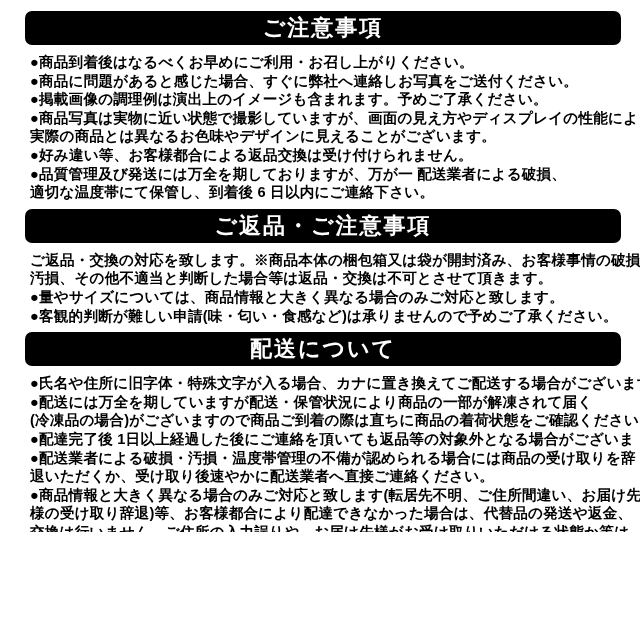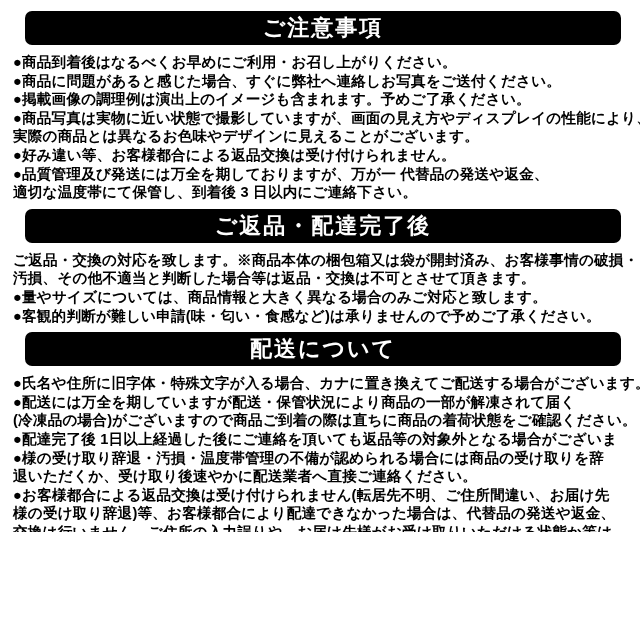--- a/index.html
+++ b/index.html
@@ -28,21 +28,21 @@
   }
   .section-bar .bar-title {
     color: #ffffff;
     font-size: 22px;
     font-weight: bold;
     letter-spacing: 2px;
     line-height: 1;
     white-space: nowrap;
   }
   .notice-list {
-    padding: 8px 6px 7px 13px;
+    padding: 8px 6px 7px 30px;
     color: #000000;
     font-size: 14.6px;
     font-weight: bold;
     line-height: 18.6px;
     letter-spacing: 0.2px;
   }
   .notice-line {
     white-space: nowrap;
   }
 </style>
@@ -55,48 +55,48 @@
     <div class="section-bar">
       <span class="bar-title">ご注意事項</span>
     </div>
     <div class="notice-list">
         <div class="notice-line">●商品到着後はなるべくお早めにご利用・お召し上がりください。</div>
         <div class="notice-line">●商品に問題があると感じた場合、すぐに弊社へ連絡しお写真をご送付ください。</div>
         <div class="notice-line">●掲載画像の調理例は演出上のイメージも含まれます。予めご了承ください。</div>
         <div class="notice-line">●商品写真は実物に近い状態で撮影していますが、画面の見え方やディスプレイの性能により、</div>
         <div class="notice-line">実際の商品とは異なるお色味やデザインに見えることがございます。</div>
         <div class="notice-line">●好み違い等、お客様都合による返品交換は受け付けられません。</div>
-        <div class="notice-line">●品質管理及び発送には万全を期しておりますが、万が一 代替品の発送や返金、</div>
-        <div class="notice-line">適切な温度帯にて保管し、到着後 3 日以内にご連絡下さい。</div>
+        <div class="notice-line">●品質管理及び発送には万全を期しておりますが、万が一 配送業者による破損、</div>
+        <div class="notice-line">適切な温度帯にて保管し、到着後 6 日以内にご連絡下さい。</div>
       </div>
   </section>
 
   <section>
     <div class="section-bar">
-      <span class="bar-title">ご返品・配達完了後</span>
+      <span class="bar-title">ご返品・ご注意事項</span>
     </div>
     <div class="notice-list">
         <div class="notice-line">ご返品・交換の対応を致します。※商品本体の梱包箱又は袋が開封済み、お客様事情の破損・</div>
         <div class="notice-line">汚損、その他不適当と判断した場合等は返品・交換は不可とさせて頂きます。</div>
         <div class="notice-line">●量やサイズについては、商品情報と大きく異なる場合のみご対応と致します。</div>
         <div class="notice-line">●客観的判断が難しい申請(味・匂い・食感など)は承りませんので予めご了承ください。</div>
       </div>
   </section>
 
   <section>
     <div class="section-bar">
       <span class="bar-title">配送について</span>
     </div>
     <div class="notice-list">
         <div class="notice-line">●氏名や住所に旧字体・特殊文字が入る場合、カナに置き換えてご配送する場合がございます。</div>
         <div class="notice-line">●配送には万全を期していますが配送・保管状況により商品の一部が解凍されて届く</div>
         <div class="notice-line">(冷凍品の場合)がございますので商品ご到着の際は直ちに商品の着荷状態をご確認ください。</div>
         <div class="notice-line">●配達完了後 1日以上経過した後にご連絡を頂いても返品等の対象外となる場合がございま</div>
-        <div class="notice-line">●様の受け取り辞退・汚損・温度帯管理の不備が認められる場合には商品の受け取りを辞</div>
+        <div class="notice-line">●配送業者による破損・汚損・温度帯管理の不備が認められる場合には商品の受け取りを辞</div>
         <div class="notice-line">退いただくか、受け取り後速やかに配送業者へ直接ご連絡ください。</div>
-        <div class="notice-line">●お客様都合による返品交換は受け付けられません(転居先不明、ご住所間違い、お届け先</div>
+        <div class="notice-line">●商品情報と大きく異なる場合のみご対応と致します(転居先不明、ご住所間違い、お届け先</div>
         <div class="notice-line">様の受け取り辞退)等、お客様都合により配達できなかった場合は、代替品の発送や返金、</div>
         <div class="notice-line">交換は行いません。ご住所の入力誤りや、お届け先様がお受け取りいただける状態か等は、</div>
         <div class="notice-line">予め事前にご確認ください。</div>
       </div>
   </section>
 
 </div>
 
 </body></html>

